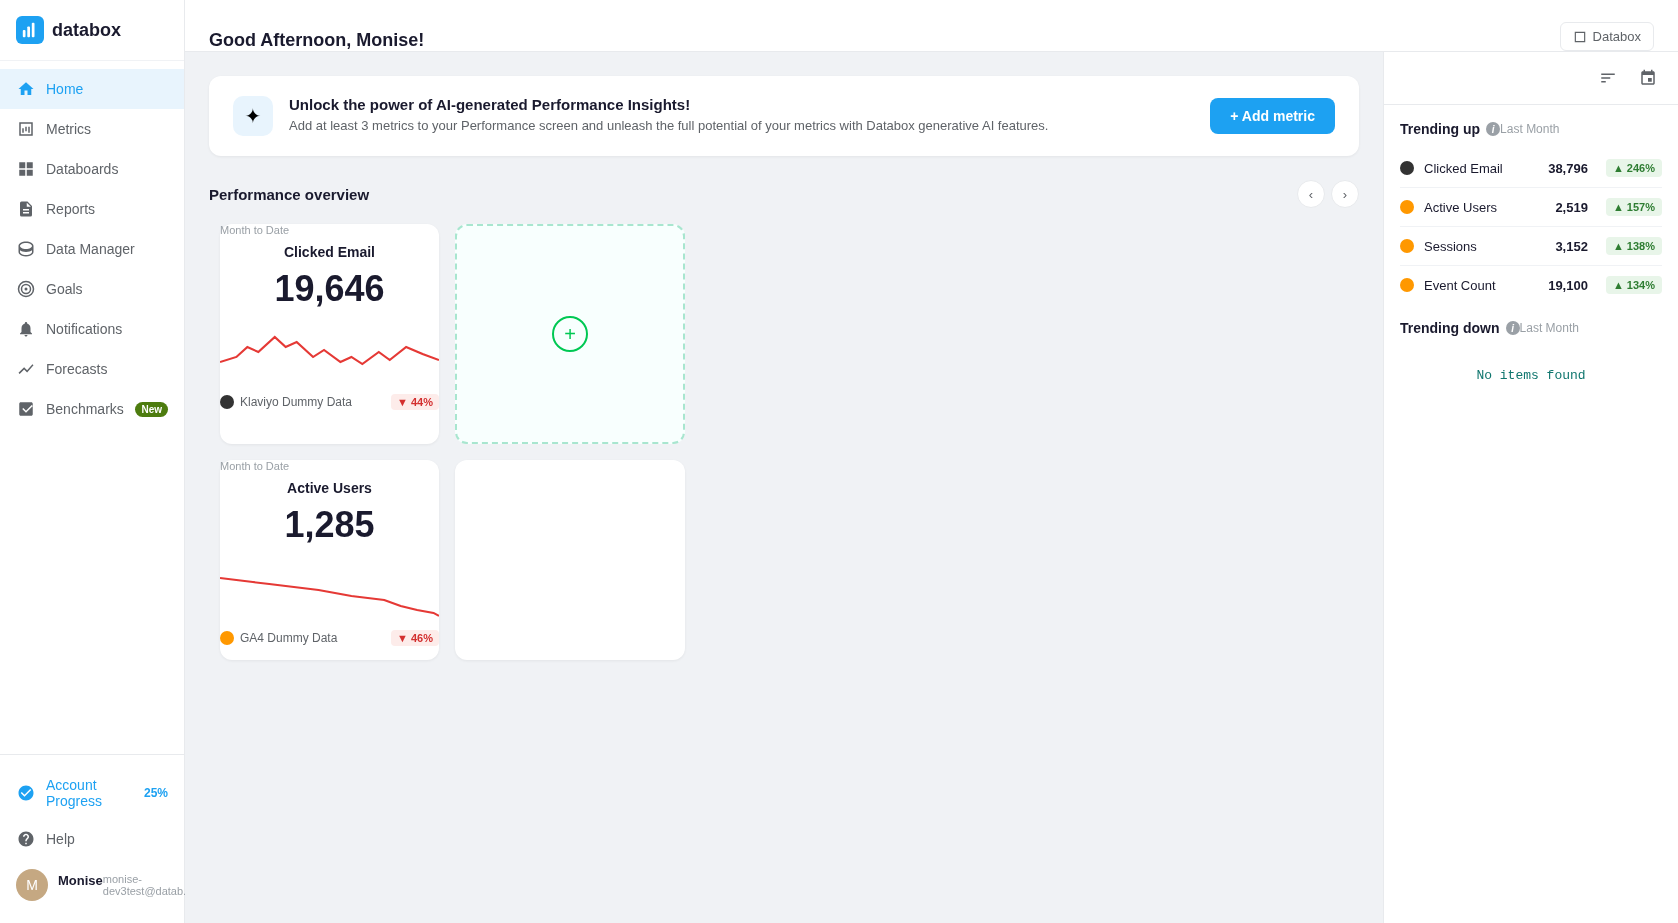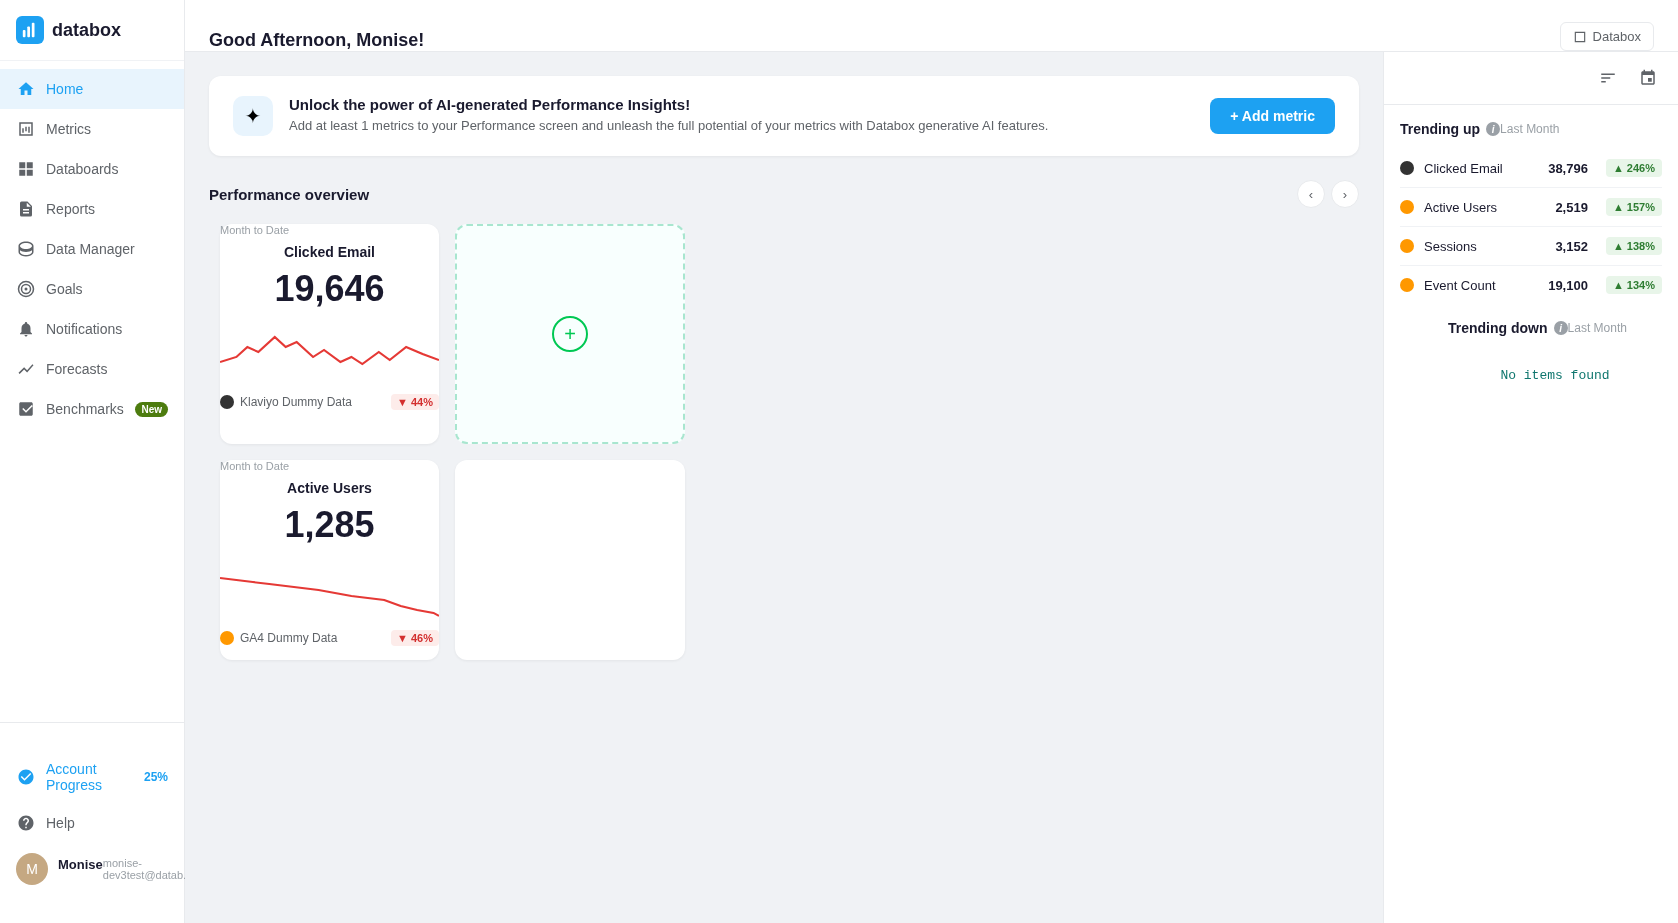--- a/index.html
+++ b/index.html
@@ -65,21 +65,21 @@
     .nav-badge {
       background: #4d7c0f;
       color: white;
       font-size: 10px;
       font-weight: 600;
       padding: 2px 6px;
       border-radius: 10px;
       margin-left: auto;
     }
     .sidebar-bottom {
-      padding: 28px 0;
+      padding: 12px 0;
       border-top: 1px solid #e8eaed;
     }
     .account-progress-item {
       display: flex;
       align-items: center;
       gap: 10px;
       padding: 10px 16px;
       cursor: pointer;
       color: #1da1f2;
       font-size: 14px;
@@ -374,21 +374,21 @@
       align-items: center;
       gap: 3px;
       background: #e8f5e9;
       color: #2e7d32;
       padding: 3px 7px;
       border-radius: 4px;
       font-size: 11px;
       font-weight: 700;
     }
 
-    .trending-down-section { padding: 0 16px 16px; margin-left: 48px; }
+    .trending-down-section { padding: 0 16px 16px; }
     .no-items {
       font-size: 13px;
       color: #0f766e;
       text-align: center;
       padding: 20px 0;
       font-family: Liberation Mono, monospace;
     }
 
     
     svg.sparkline { width: 100%; height: 60px; }
@@ -553,21 +553,21 @@
   </div>
 
   <div class="content-area">
 
     <div class="main-panel">
 
       <div class="ai-banner">
         <div class="ai-icon">✦</div>
         <div class="ai-text">
           <div class="ai-title">Unlock the power of AI-generated Performance Insights!</div>
-          <div class="ai-desc">Add at least 1 metrics to your Performance screen and unleash the full potential of your metrics with Databox generative AI features.</div>
+          <div class="ai-desc">Add at least 3 metrics to your Performance screen and unleash the full potential of your metrics with Databox generative AI features.</div>
         </div>
         <button class="add-metric-btn">
           <span>+ Add metric</span>
         </button>
       </div>
 
       <div>
         <div class="section-header">
           <span class="section-title">Performance overview</span>
           <div class="nav-arrows">

